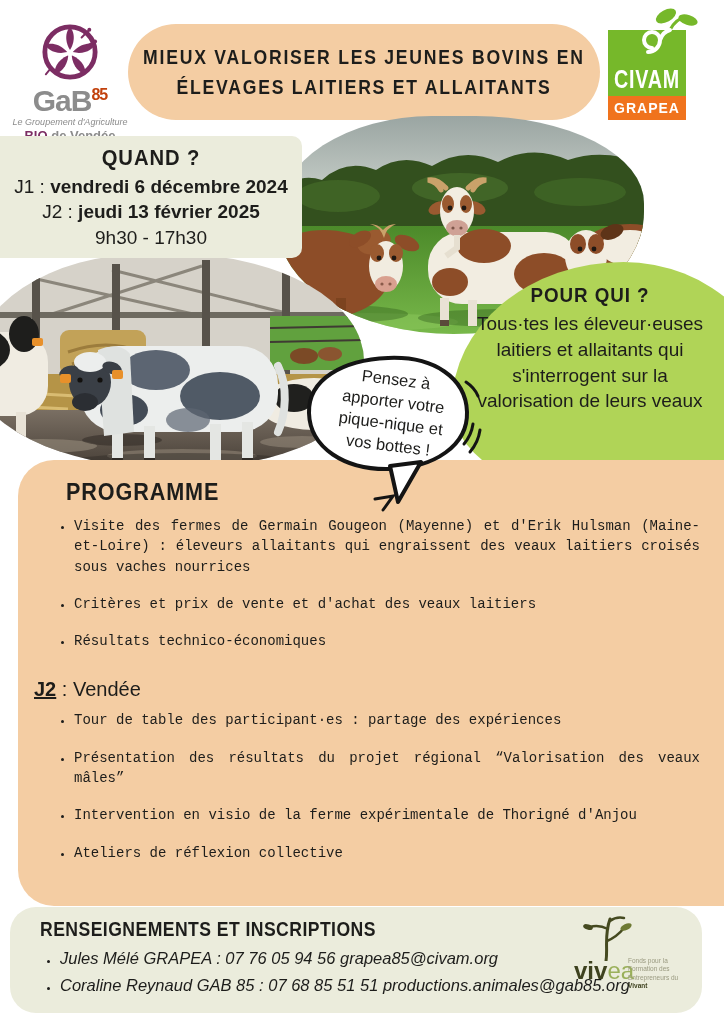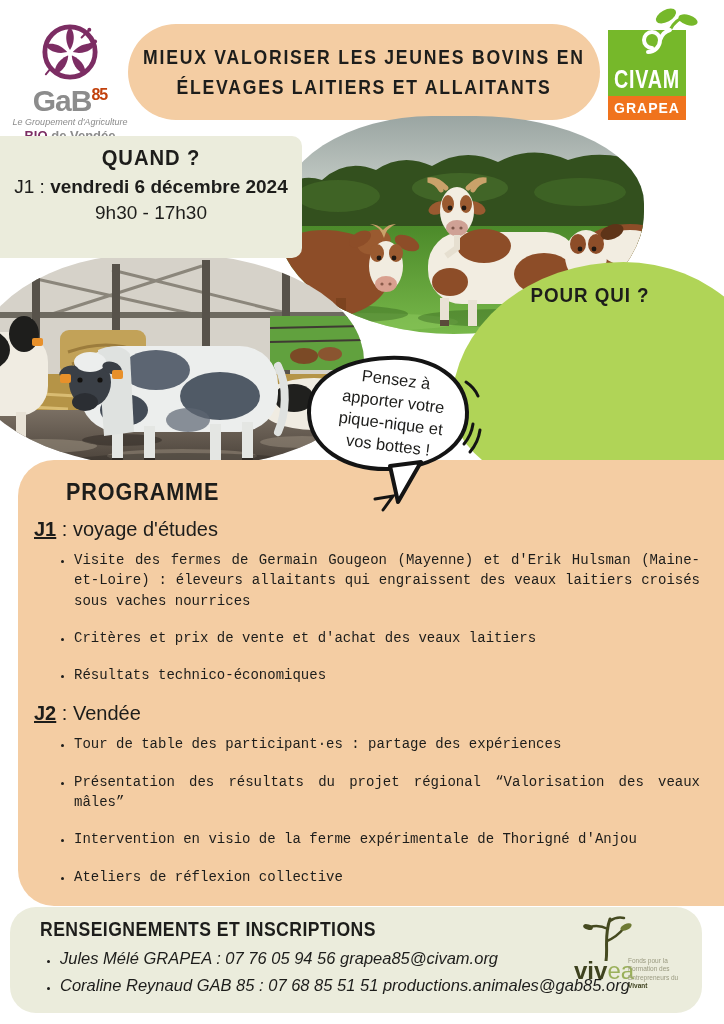--- a/index.html
+++ b/index.html
@@ -53,21 +53,21 @@
   
   .programme{left:18px;top:460px;width:706px;height:446px;background:#f4cda3;z-index:5;
              border-radius:36px 0 0 36px;box-sizing:border-box;padding:16px 14px 0 14px;}
   .prog-h{font-size:24px;font-weight:800;letter-spacing:1px;transform:scaleX(.9);
           transform-origin:0 50%;display:inline-block;margin:2px 0 10px 34px;}
   .jhead{font-size:20px;margin:2px 0 9px 2px;}
   .jhead .jl{font-weight:800;text-decoration:underline;}
   .prog-list{margin:0;padding:0 0 0 42px;list-style:disc outside;}
   .prog-list li{font-size:14px;line-height:1.45;margin-bottom:17px;text-align:justify;padding-right:10px;font-family:Liberation Mono, monospace;}
   .prog-list li::marker{font-size:12px;}
-  .j2-block{margin-top:17px;}
+  .j2-block{margin-top:27px;}
 
   
   .footer-box{left:10px;top:907px;width:692px;height:106px;background:#ebecdc;border-radius:26px;
               box-sizing:border-box;padding:11px 150px 8px 30px;z-index:1;}
   .f-h{font-size:20px;font-weight:800;letter-spacing:.5px;transform:scaleX(.88);
        transform-origin:0 50%;display:inline-block;margin-bottom:6px;}
   .f-list{margin:2px 0 0;padding-left:20px;list-style:disc outside;}
   .f-list li{font-size:16.5px;margin-bottom:8px;white-space:nowrap;font-style:italic;}
   .f-list li::marker{font-size:11px;}
 
@@ -213,20 +213,21 @@
         <ellipse cx="306" cy="160" rx="12" ry="9" fill="#b9a69b"></ellipse>
         <circle cx="302" cy="160" r="1.7" fill="#6e5a50"></circle>
         <circle cx="311" cy="160" r="1.7" fill="#6e5a50"></circle>
       </g>
     </svg>
   </div>
 
   <div class="abs quand">
     <div class="quand-h">QUAND ?</div>
     <div class="qline"><span>J1 : </span><b>vendredi 6 décembre 2024</b></div>
+    <div class="qline"><span>J2 : </span><b>jeudi 13 février 2025</b></div>
     <div class="qhours">9h30 - 17h30</div>
   </div>
 
   <div class="abs photo-left" role="img" aria-label="Jeunes bovins laitiers noir et blanc en stabulation">
     <svg viewBox="0 0 392 214" preserveAspectRatio="xMidYMid slice">
       <defs>
         <linearGradient id="mudg" x1="0" y1="0" x2="0" y2="1">
           <stop offset="0" stop-color="#7a6f63"></stop>
             <stop offset="1" stop-color="#473f37"></stop>
         </linearGradient>
@@ -300,20 +301,21 @@
         <circle cx="108" cy="126" r="2.6" fill="#12100e"></circle>
         <circle cx="128" cy="126" r="2.6" fill="#12100e"></circle>
         <ellipse cx="113" cy="148" rx="13" ry="9" fill="#2b2e33"></ellipse>
       </g>
     </svg>
   </div>
 
   <div class="abs pourqui">
     <div class="pq-inner">
       <div class="pq-h">POUR QUI ?</div>
+      <div class="pq-text">Tous·tes les éleveur·euses laitiers et allaitants qui s'interrogent sur la valorisation de leurs veaux</div>
     </div>
   </div>
 
   <div class="abs bubble">
     <svg viewBox="0 0 184 160">
       <path d="M88,6 C134,4 166,26 167,60 C168,93 135,116 89,117 C45,118 10,96 9,61 C8,27 43,8 88,6 Z" fill="#ffffff" stroke="#141414" stroke-width="4"></path>
       <path d="M90,114 L98,150 L121,110 Z" fill="#ffffff" stroke="#141414" stroke-width="4" stroke-linejoin="round"></path>
       <path d="M75,147 L93,144 L83,158" fill="none" stroke="#141414" stroke-width="3" stroke-linecap="round"></path>
       <path d="M164,92 C169,86 172,79 173,72" fill="none" stroke="#141414" stroke-width="3" stroke-linecap="round"></path>
       <path d="M170,100 C176,93 179,85 180,78" fill="none" stroke="#141414" stroke-width="3" stroke-linecap="round"></path>
@@ -323,21 +325,20 @@
       <div>Pensez à</div>
       <div>apporter votre</div>
       <div>pique-nique et</div>
       <div>vos bottes !</div>
     </div>
   </div>
 
   <div class="abs programme">
     <div><span class="prog-h">PROGRAMME</span></div>
 
-    <div class="jhead"><span class="jl">J1</span><span> : </span><span>voyage d'études</span></div>
     <ul class="prog-list">
       <li>Visite des fermes de Germain Gougeon (Mayenne) et d'Erik Hulsman (Maine-et-Loire) : éleveurs allaitants qui engraissent des veaux laitiers croisés sous vaches nourrices</li>
       <li>Critères et prix de vente et d'achat des veaux laitiers</li>
       <li>Résultats technico-économiques</li>
     </ul>
 
     <div class="j2-block">
       <div class="jhead"><span class="jl">J2</span><span> : </span><span>Vendée</span></div>
       <ul class="prog-list">
         <li>Tour de table des participant·es : partage des expériences</li>

